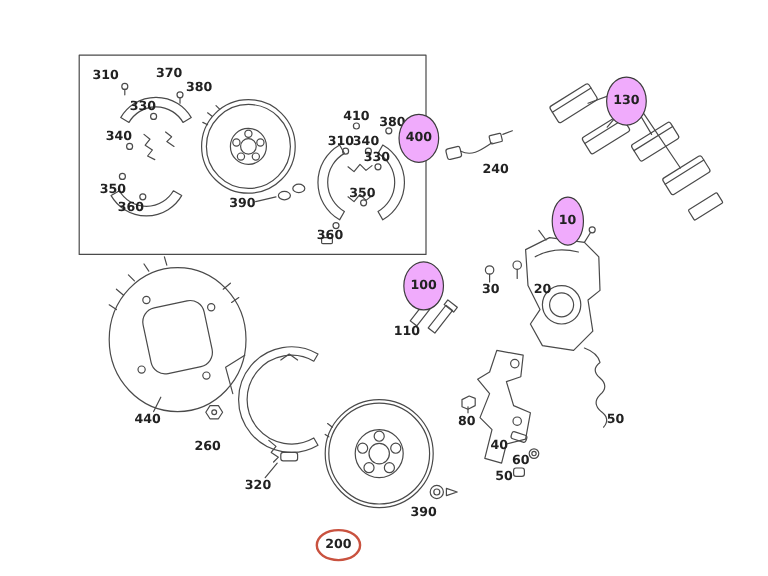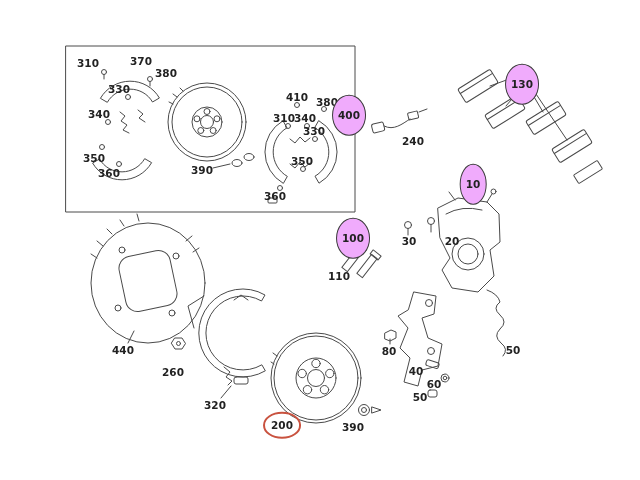--- a/index.html
+++ b/index.html
@@ -10,21 +10,21 @@
   }
   .art{position:absolute;left:0;top:0;}
   .callout{
     position:absolute;transform:translate(-50%,-50%);
     font-size:10.5px;font-weight:700;color:#222;line-height:1;white-space:nowrap;
   }
   .callout.circled{
     border:1.2px solid #3c3c3c;border-radius:50%;padding:14px 5px;background:#f0abfc;
   }
   .callout.highlighted{
-    border:2px solid #c9523f;border-radius:50%;padding:6px 6px;background:transparent;
+    border:2px solid #c9523f;border-radius:50%;padding:6px 6px;background:transparent;margin-top:29px;
   }
 </style>
 </head>
 <body>
 
 <div class="stage">
 
   <svg class="art" width="640" height="480" viewBox="0 0 640 480">
     <g fill="none" stroke="#4a4a4a" stroke-width="1" stroke-linecap="round" stroke-linejoin="round">
 

